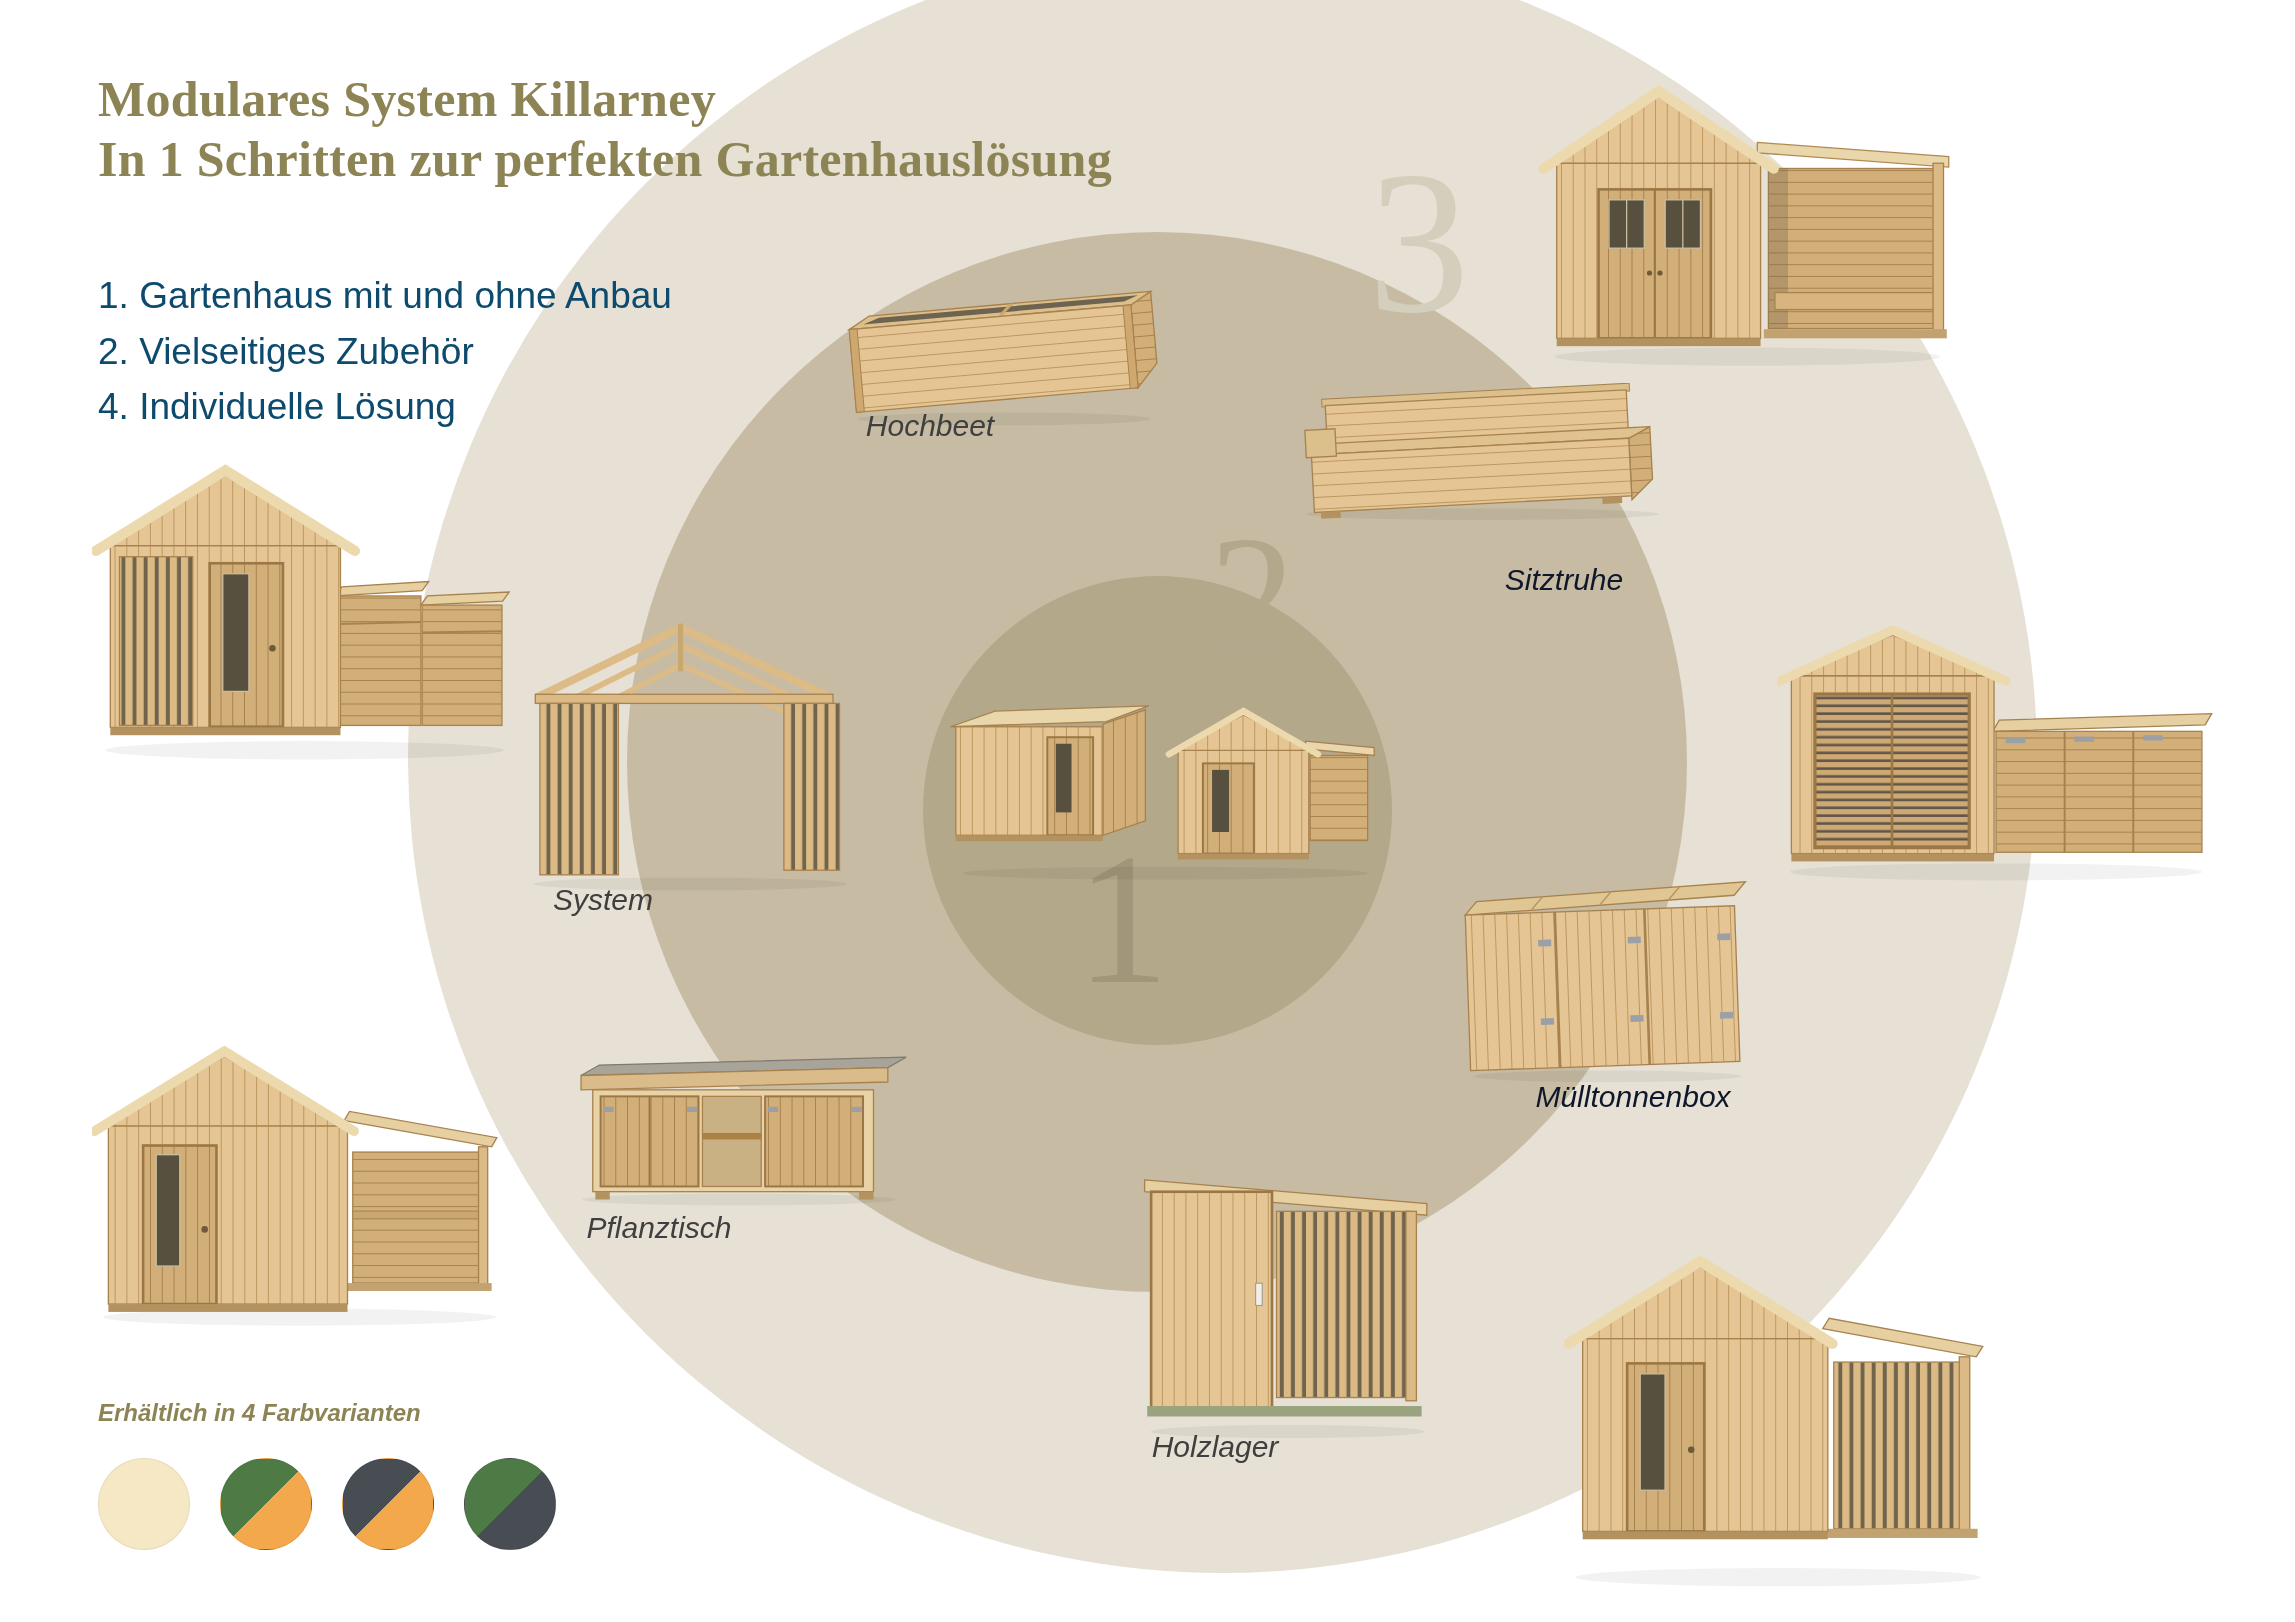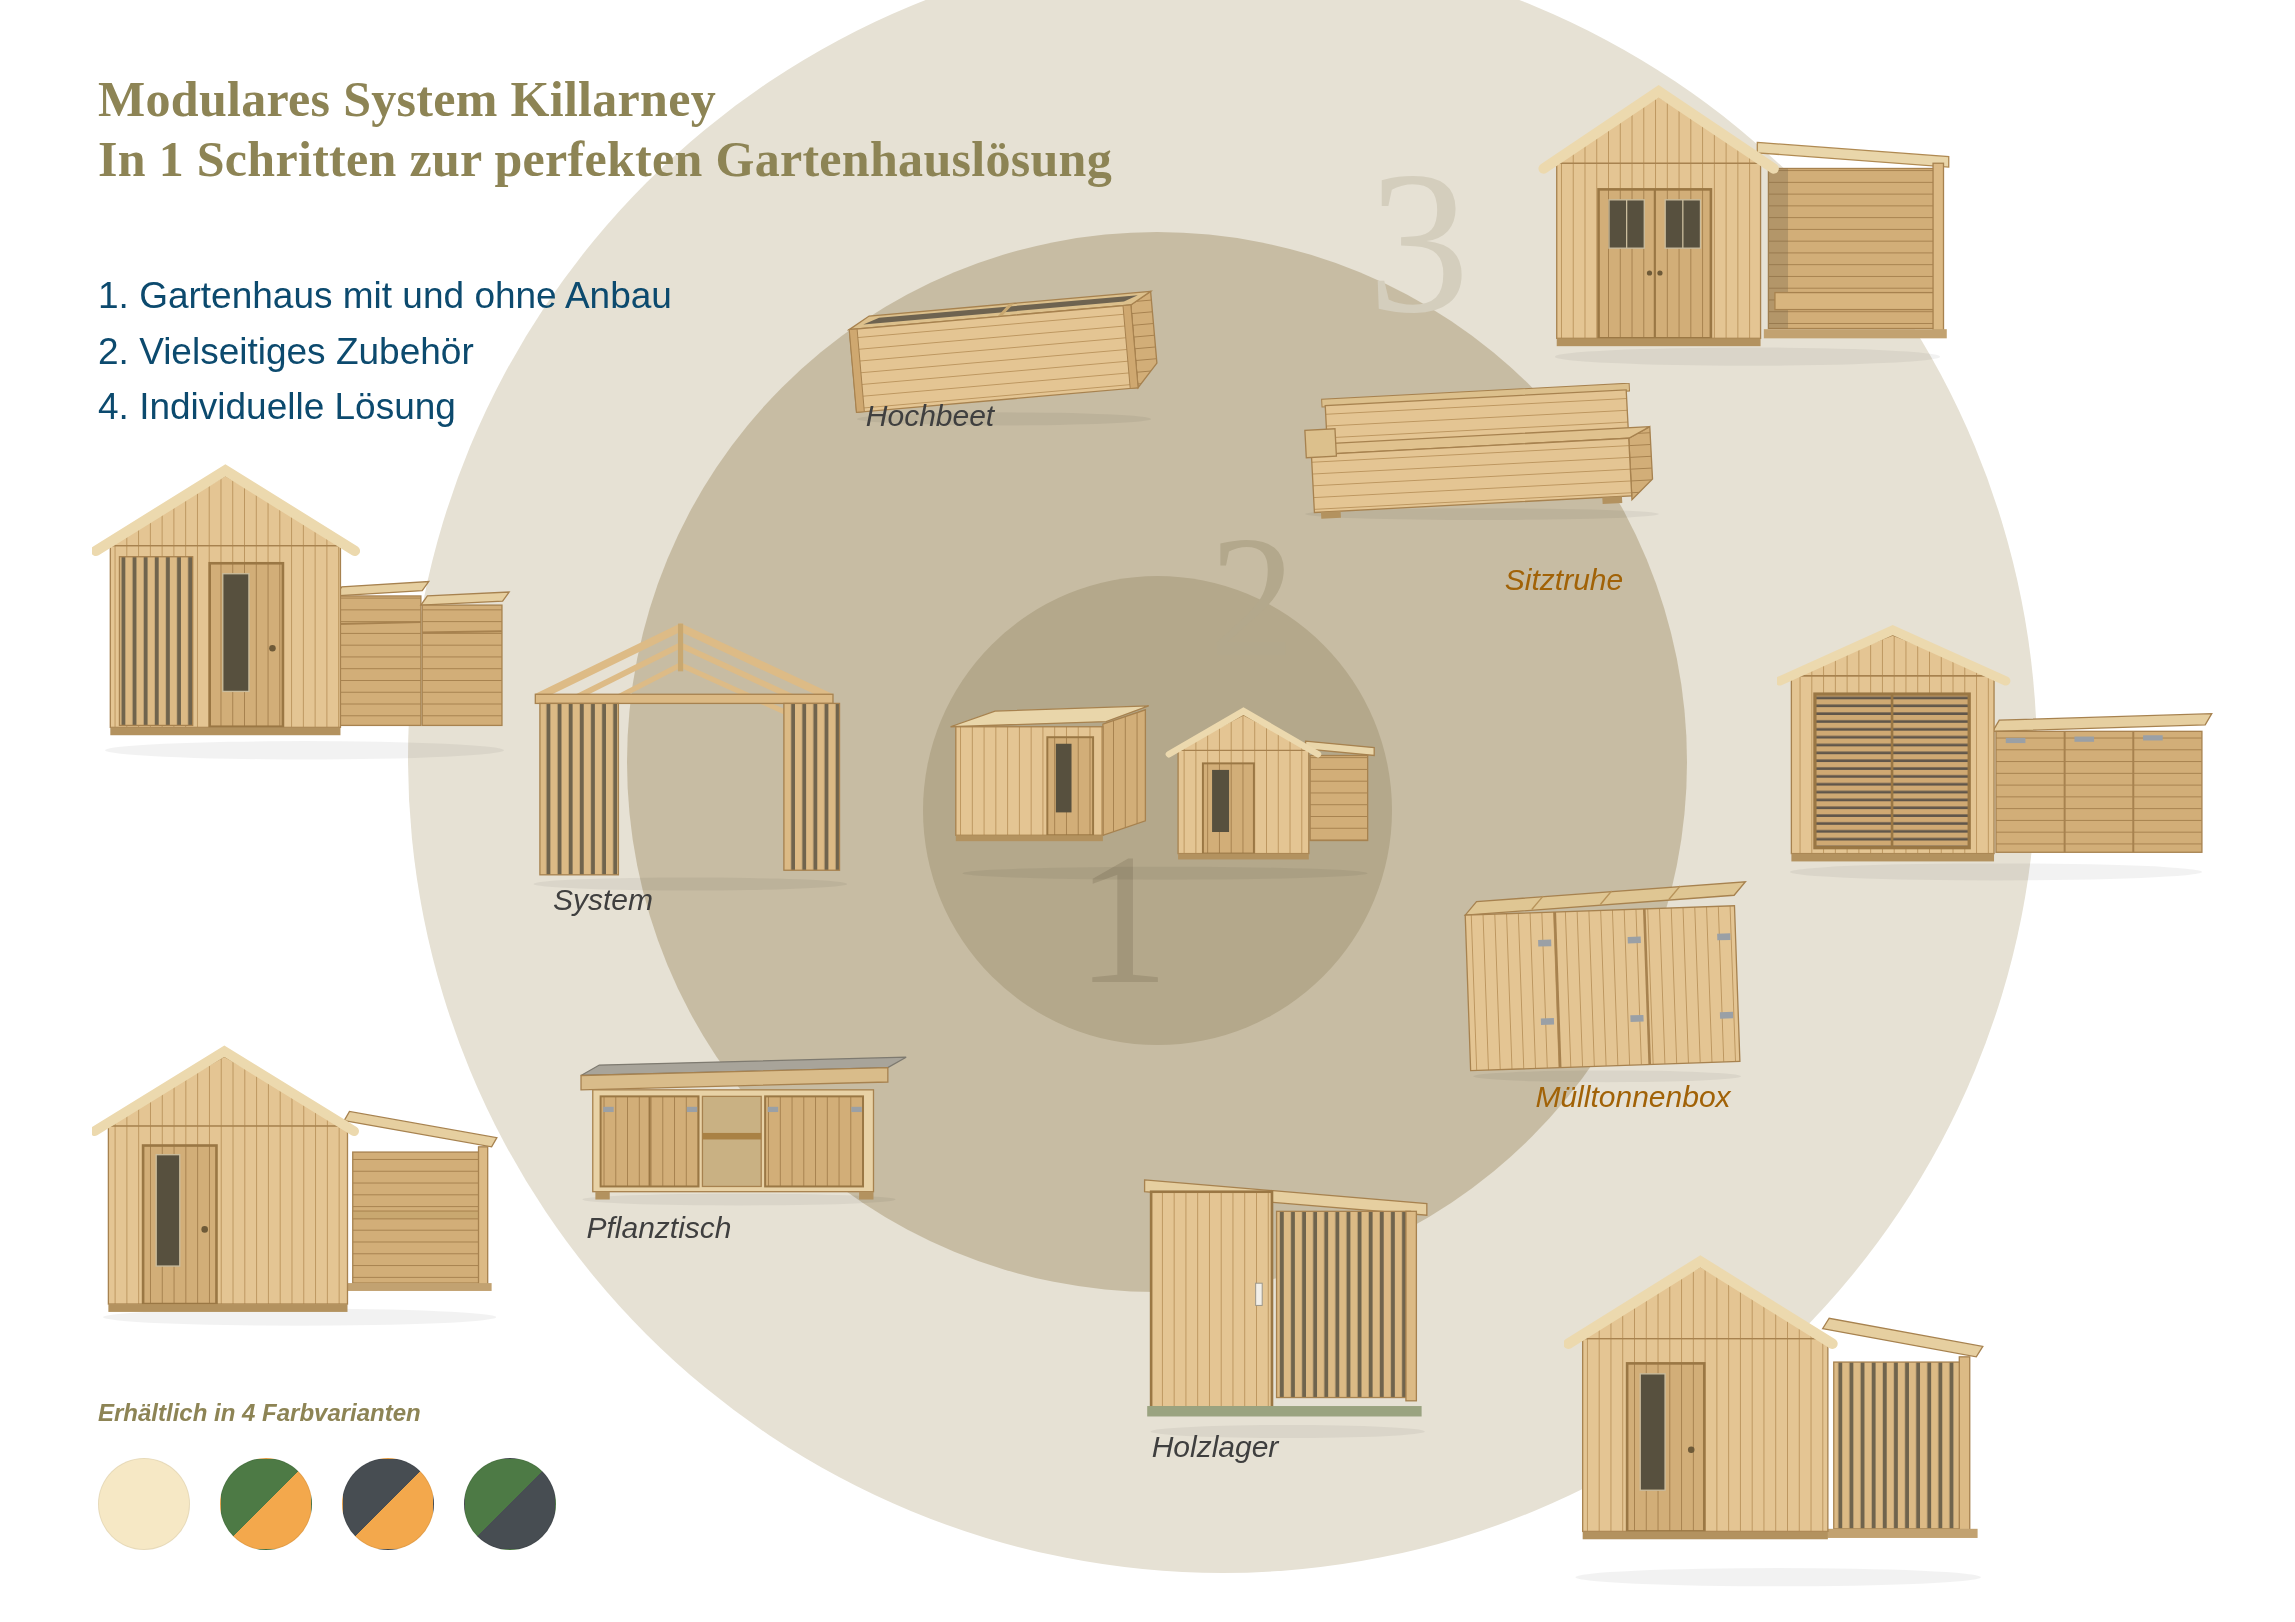--- a/index.html
+++ b/index.html
@@ -22,22 +22,22 @@
   
   .header{position:absolute;left:98px;top:69px;z-index:5}
   .title{margin:0;font-family:"Liberation Serif",serif;font-weight:700;font-size:50px;line-height:1.2;color:#8d8455;letter-spacing:0.3px}
   .title span{display:block}
   .steps{position:absolute;left:90px;top:260px;margin:8px;padding:0;list-style:none;font-size:37px;line-height:1.5;color:#0c4a6e;z-index:5}
 
   
   .product{position:absolute;margin:0;z-index:3}
   .product svg{display:block;width:100%;height:100%}
   .product-label{position:absolute;transform:translateX(-50%);font-size:30px;font-style:italic;color:#3f3f3f;white-space:nowrap;z-index:4}
-  .product-label.light{color:#a16207}
-  .lbl-hochbeet{left:930px;top:399px}
+  .product-label.light{color:#0f172a}
+  .lbl-hochbeet{left:930px;top:409px}
   .lbl-sitztruhe{left:1564px;top:563px}
   .lbl-vordach{left:603px;top:883px}
   .lbl-muell{left:1633px;top:1080px}
   .lbl-pflanz{left:659px;top:1211px}
   .lbl-holz{left:1215px;top:1430px}
 
   .p-haus1{left:1538px;top:77px;width:419px;height:294px}
   .p-hochbeet{left:847px;top:278px;width:314px;height:151px}
   .p-sitztruhe{left:1292px;top:383px;width:380px;height:141px}
   .p-haus2{left:92px;top:457px;width:425px;height:308px}

